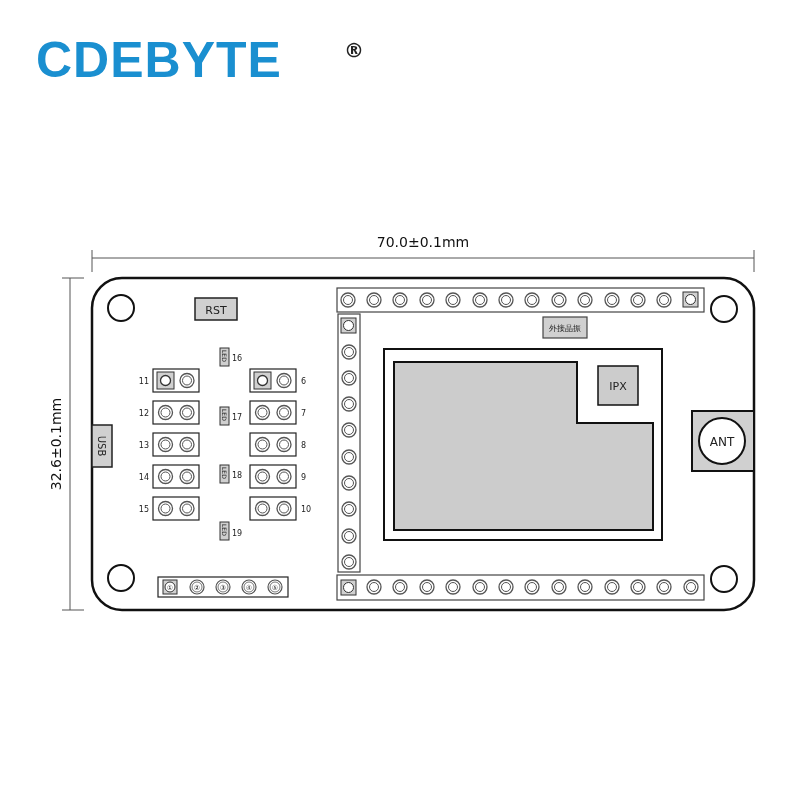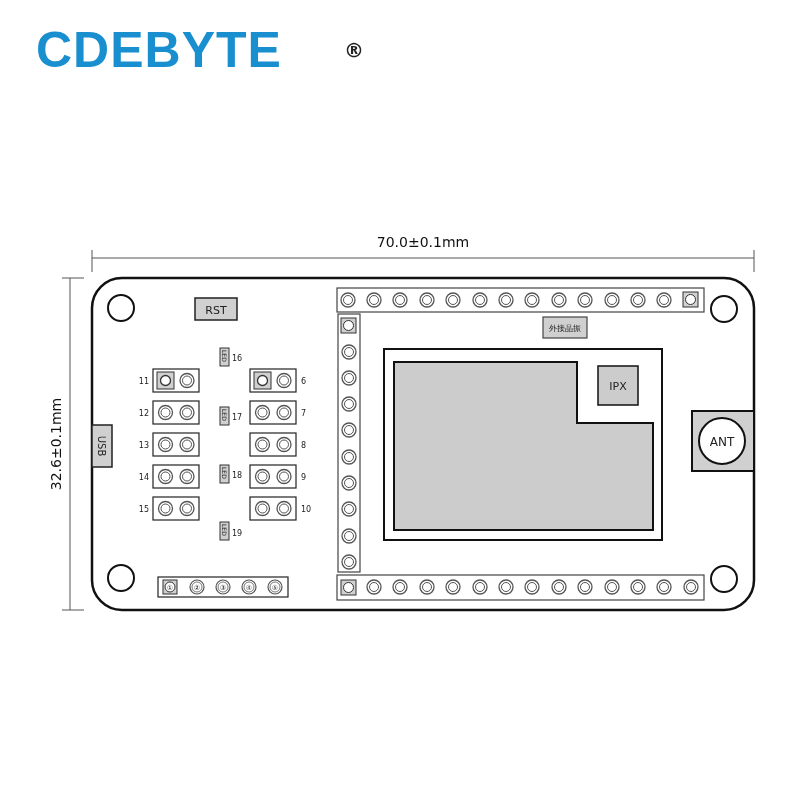--- a/index.html
+++ b/index.html
@@ -1,17 +1,17 @@
 <!DOCTYPE html>
 <html><head>
 <meta charset="utf-8">
 <style>
   html, body { margin: 0; padding: 0; background: #ffffff; }
   body { width: 800px; height: 800px; position: relative; overflow: hidden; font-family: "Liberation Sans", sans-serif; }
-  .logo { position: absolute; left: 36px; top: 20px; font-family: "Liberation Sans", sans-serif; font-weight: bold; font-size: 50px; letter-spacing: 1px; color: #1a8fd0; line-height: 60px; }
+  .logo { position: absolute; left: 36px; top: 30px; font-family: "Liberation Sans", sans-serif; font-weight: bold; font-size: 50px; letter-spacing: 1px; color: #1a8fd0; line-height: 60px; }
   .logo-reg { position: absolute; left: 344px; top: 38px; font-size: 20px; font-weight: bold; color: #222; font-family: "DejaVu Sans", sans-serif; }
   svg { position: absolute; left: 0; top: 0; }
   .dim-text { font-family: "DejaVu Sans", sans-serif; font-size: 14px; fill: #111; }
   .lbl { font-family: "DejaVu Sans", sans-serif; font-size: 11px; fill: #222; }
   .small { font-family: "DejaVu Sans", sans-serif; font-size: 8px; fill: #222; }
   .pinnum { font-family: "DejaVu Sans", sans-serif; font-size: 8px; fill: #222; }
 </style>
 </head>
 <body>
 

